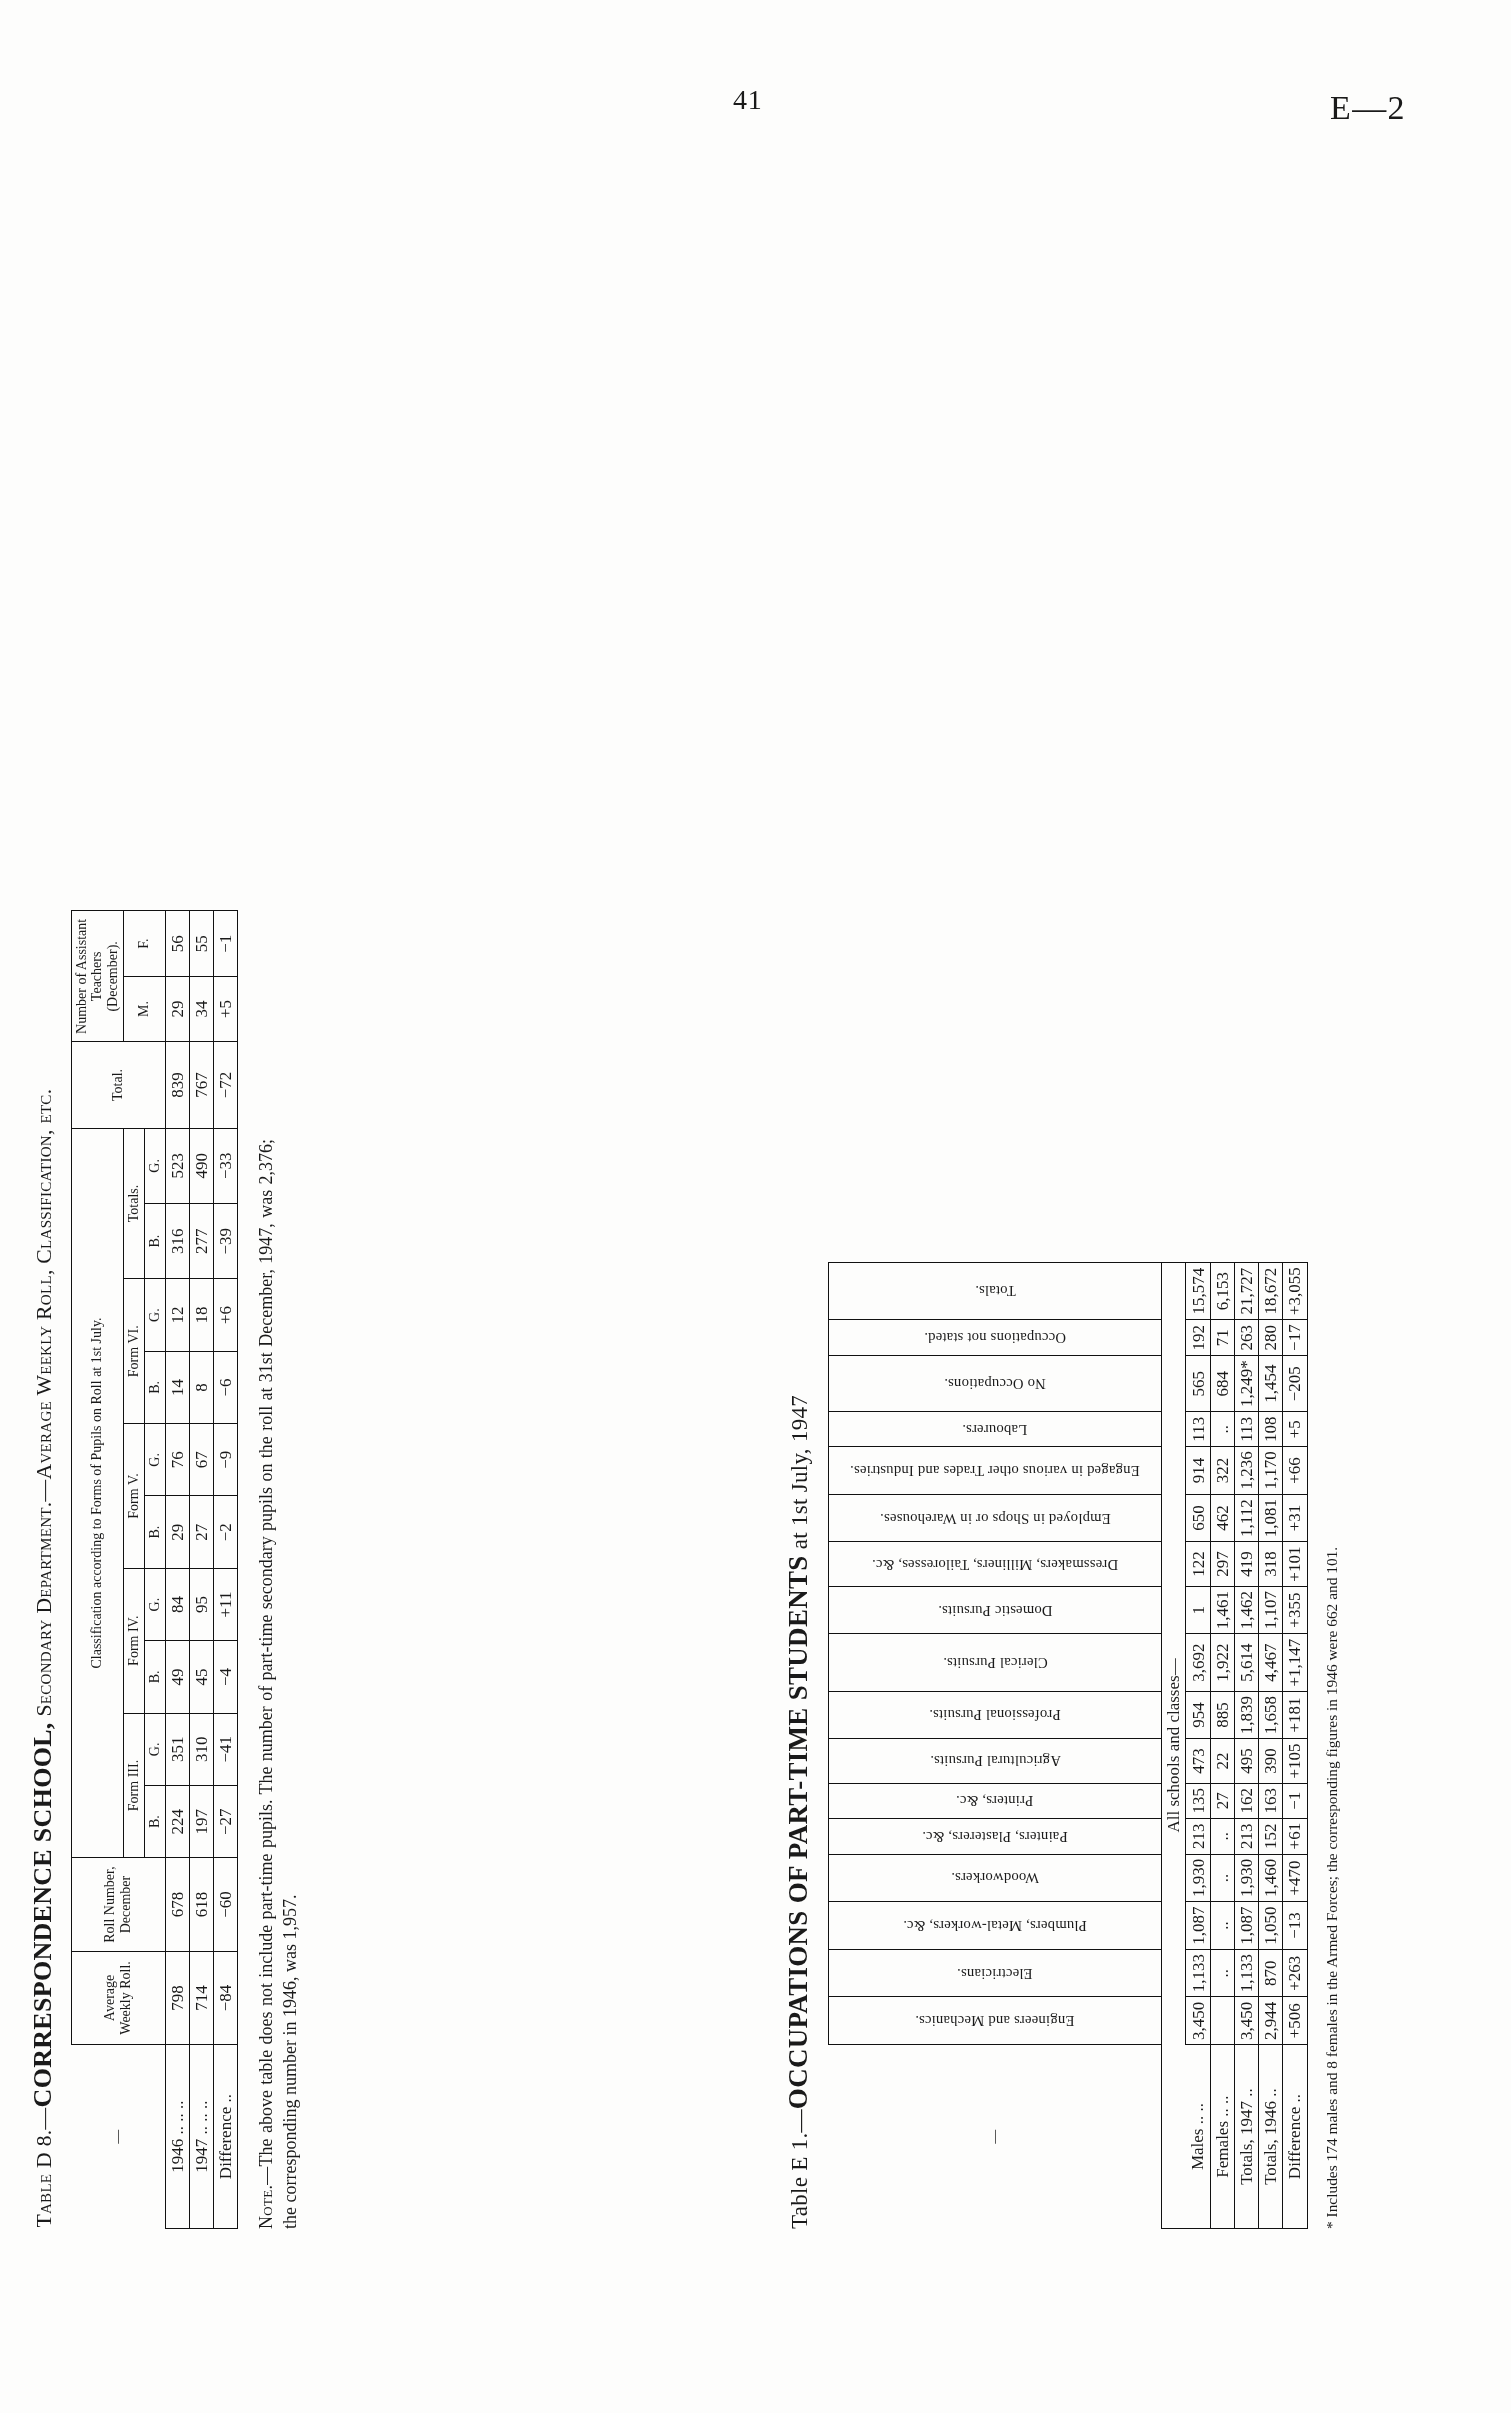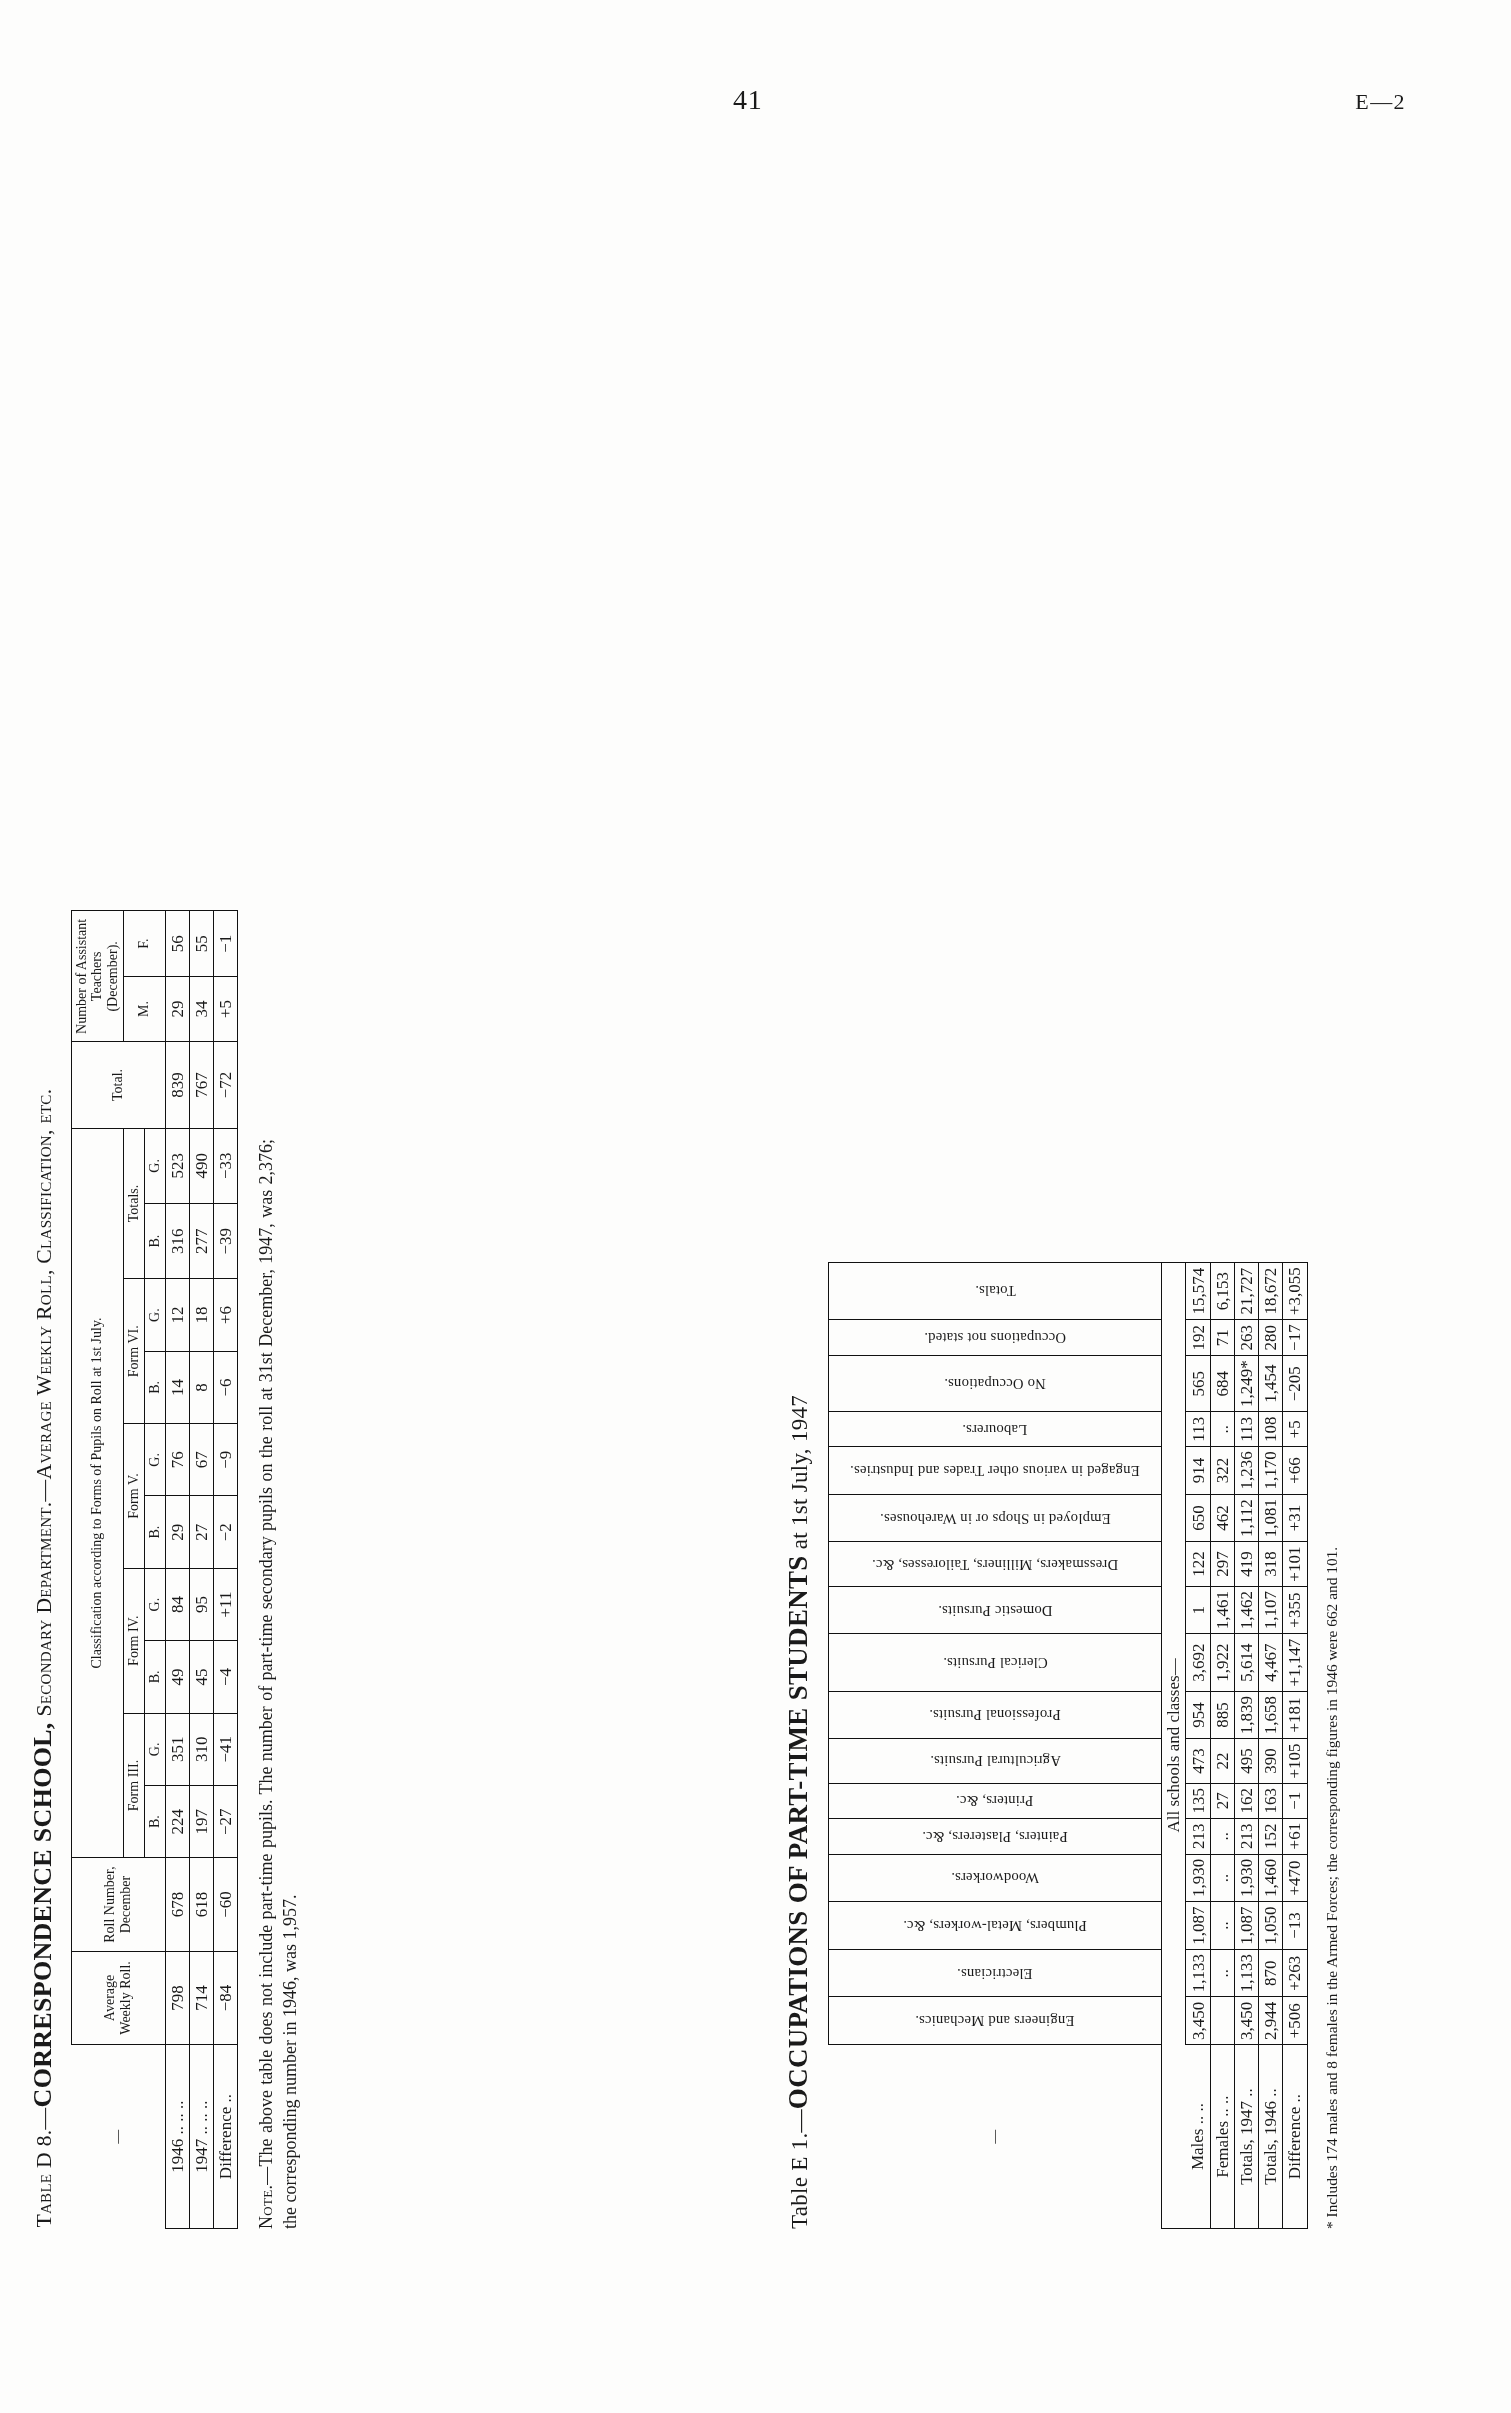--- a/index.html
+++ b/index.html
@@ -26,21 +26,21 @@
     top: 84px;
     left: 713px;
     font-size: 28px;
     letter-spacing: 0.7px;
     margin-left: 20px;
   }
   .page-code {
     position: absolute;
     top: 89px;
     right: 105px;
-    font-size: 22px;
+    font-size: 34px;
     letter-spacing: 1.4px;
   }
   
   .rot-block {
     position: absolute;
     transform-origin: top left;
     transform: rotate(-90deg);
   }
   
   #table-d8-block {

